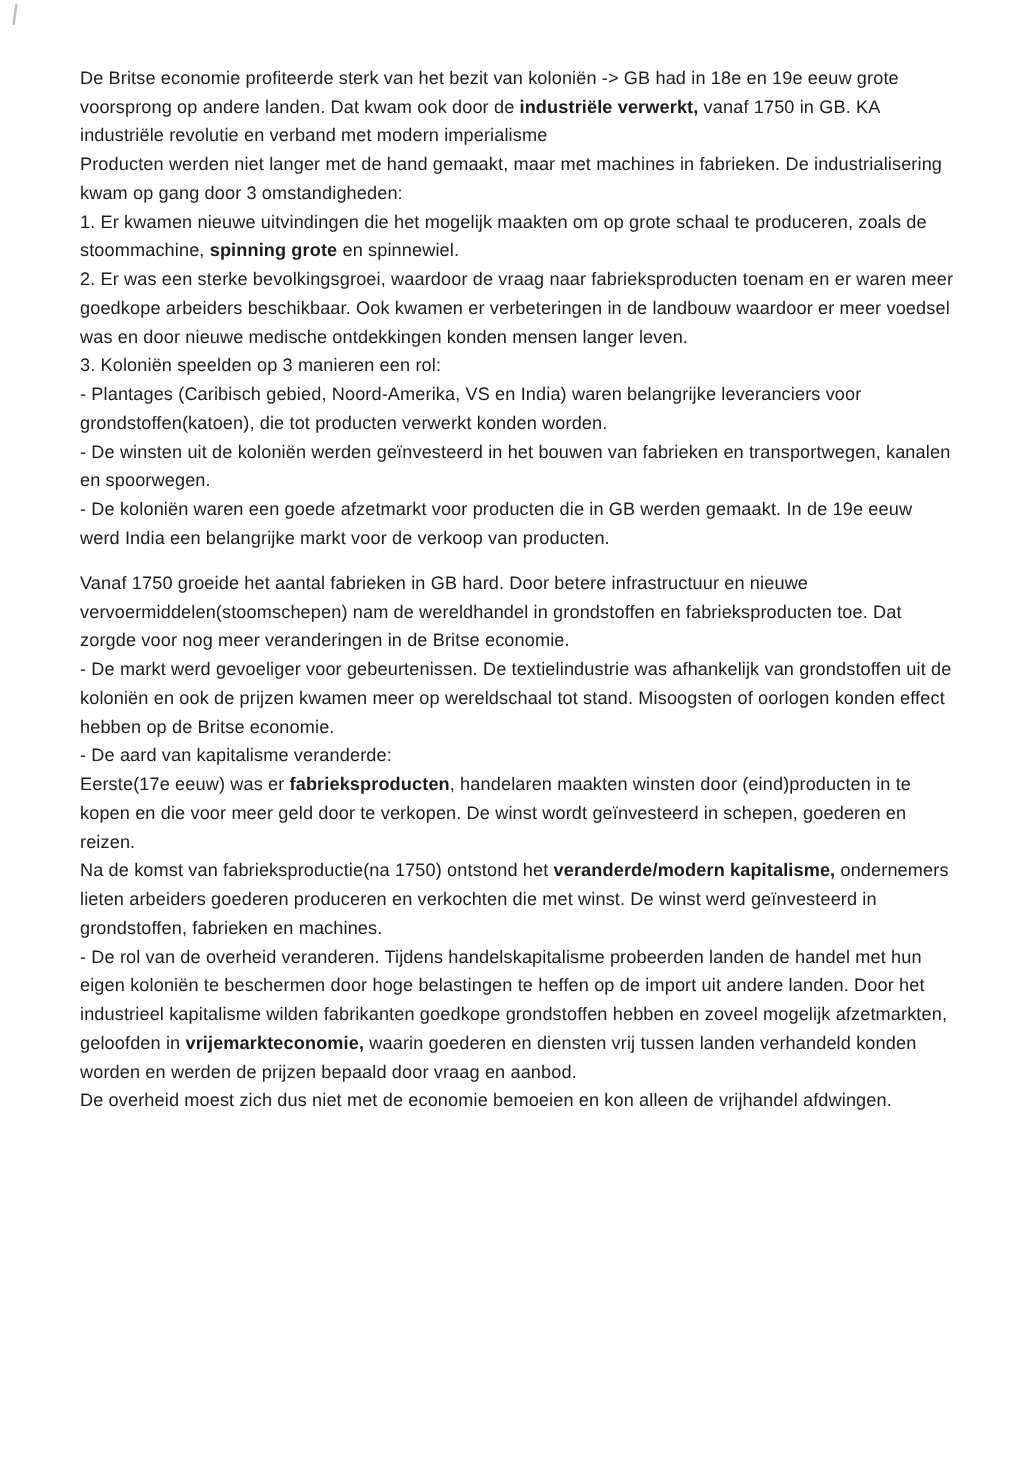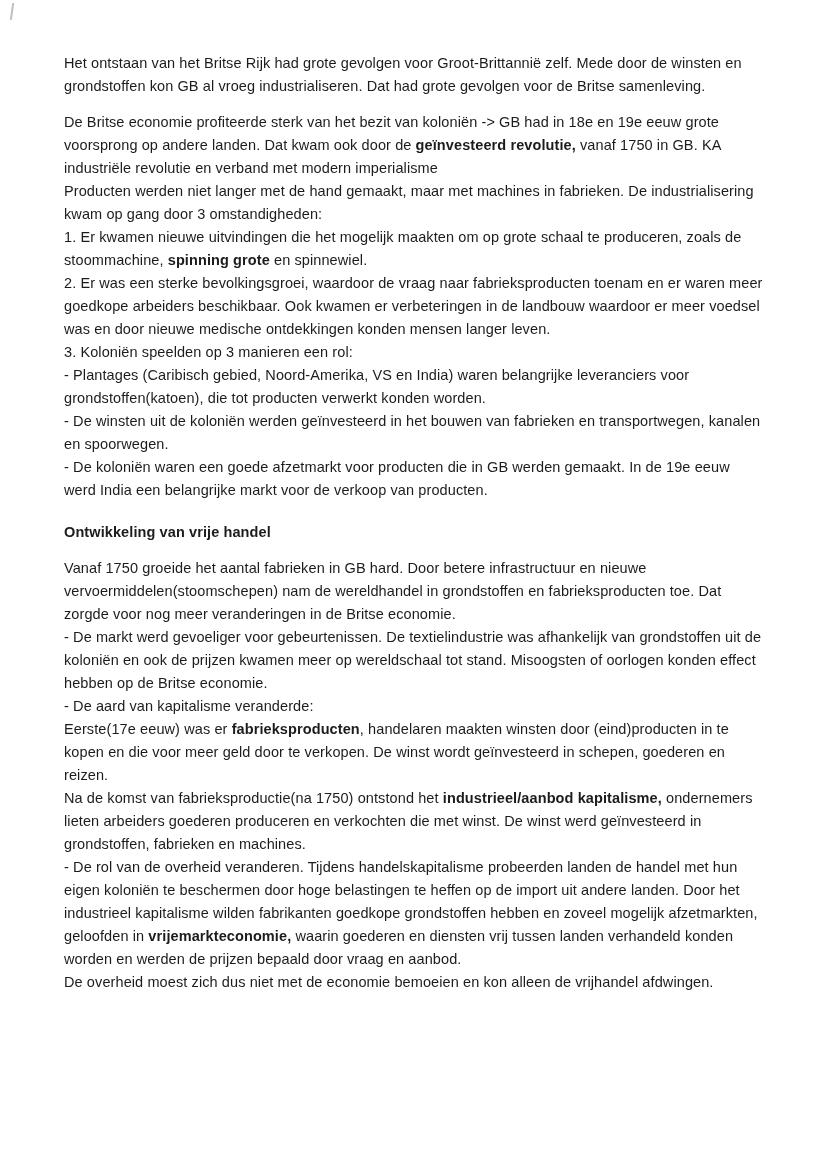--- a/index.html
+++ b/index.html
@@ -50,31 +50,29 @@
   .doc-paragraph strong, .doc-heading strong {
     font-weight: 700;
   }
 </style>
 </head>
 <body>
 
 <div class="page">
   <div class="corner-artifact"></div>
   <div class="doc-body">
-      <div class="doc-paragraph"><span>Het ontstaan van het Britse Rijk had grote gevolgen voor Groot-Brittannië zelf. Mede door de winsten en grondstoffen kon GB al vroeg industrialiseren. Dat had grote gevolgen voor de Britse samenleving.</span></div>
-      <div class="doc-paragraph"><span>De Britse economie profiteerde sterk van het bezit van koloniën -&gt; GB had in 18e en 19e eeuw grote voorsprong op andere landen. Dat kwam ook door de </span><strong>geïnvesteerd revolutie,</strong><span> vanaf 1750 in GB. KA industriële revolutie en verband met modern imperialisme
+      <div class="doc-paragraph"><span>De Britse economie profiteerde sterk van het bezit van koloniën -&gt; GB had in 18e en 19e eeuw grote voorsprong op andere landen. Dat kwam ook door de </span><strong>industriële verwerkt,</strong><span> vanaf 1750 in GB. KA industriële revolutie en verband met modern imperialisme
 Producten werden niet langer met de hand gemaakt, maar met machines in fabrieken. De industrialisering kwam op gang door 3 omstandigheden:
 1. Er kwamen nieuwe uitvindingen die het mogelijk maakten om op grote schaal te produceren, zoals de stoommachine, </span><strong>spinning grote</strong><span> en spinnewiel.
 2. Er was een sterke bevolkingsgroei, waardoor de vraag naar fabrieksproducten toenam en er waren meer goedkope arbeiders beschikbaar. Ook kwamen er verbeteringen in de landbouw waardoor er meer voedsel was en door nieuwe medische ontdekkingen konden mensen langer leven.
 3. Koloniën speelden op 3 manieren een rol:
 - Plantages (Caribisch gebied, Noord-Amerika, VS en India) waren belangrijke leveranciers voor grondstoffen(katoen), die tot producten verwerkt konden worden.
 - De winsten uit de koloniën werden geïnvesteerd in het bouwen van fabrieken en transportwegen, kanalen en spoorwegen.
 - De koloniën waren een goede afzetmarkt voor producten die in GB werden gemaakt. In de 19e eeuw werd India een belangrijke markt voor de verkoop van producten.</span></div>
-      <div class="doc-heading"><strong>Ontwikkeling van vrije handel</strong></div>
       <div class="doc-paragraph"><span>Vanaf 1750 groeide het aantal fabrieken in GB hard. Door betere infrastructuur en nieuwe vervoermiddelen(stoomschepen) nam de wereldhandel in grondstoffen en fabrieksproducten toe. Dat zorgde voor nog meer veranderingen in de Britse economie.
 - De markt werd gevoeliger voor gebeurtenissen. De textielindustrie was afhankelijk van grondstoffen uit de koloniën en ook de prijzen kwamen meer op wereldschaal tot stand. Misoogsten of oorlogen konden effect hebben op de Britse economie.
 - De aard van kapitalisme veranderde:
 Eerste(17e eeuw) was er </span><strong>fabrieksproducten</strong><span>, handelaren maakten winsten door (eind)producten in te kopen en die voor meer geld door te verkopen. De winst wordt geïnvesteerd in schepen, goederen en reizen.
-Na de komst van fabrieksproductie(na 1750) ontstond het </span><strong>industrieel/aanbod kapitalisme,</strong><span> ondernemers lieten arbeiders goederen produceren en verkochten die met winst. De winst werd geïnvesteerd in grondstoffen, fabrieken en machines.
+Na de komst van fabrieksproductie(na 1750) ontstond het </span><strong>veranderde/modern kapitalisme,</strong><span> ondernemers lieten arbeiders goederen produceren en verkochten die met winst. De winst werd geïnvesteerd in grondstoffen, fabrieken en machines.
 - De rol van de overheid veranderen. Tijdens handelskapitalisme probeerden landen de handel met hun eigen koloniën te beschermen door hoge belastingen te heffen op de import uit andere landen. Door het industrieel kapitalisme wilden fabrikanten goedkope grondstoffen hebben en zoveel mogelijk afzetmarkten, geloofden in </span><strong>vrijemarkteconomie,</strong><span> waarin goederen en diensten vrij tussen landen verhandeld konden worden en werden de prijzen bepaald door vraag en aanbod.
 De overheid moest zich dus niet met de economie bemoeien en kon alleen de vrijhandel afdwingen.</span></div>
     </div>
 </div>
 
 </body></html>

